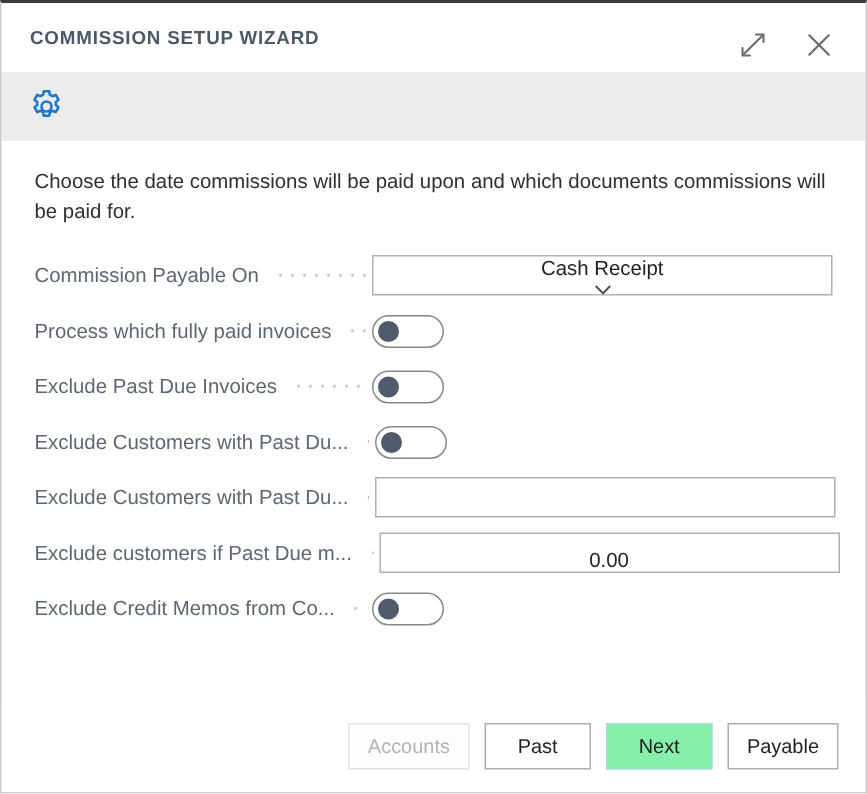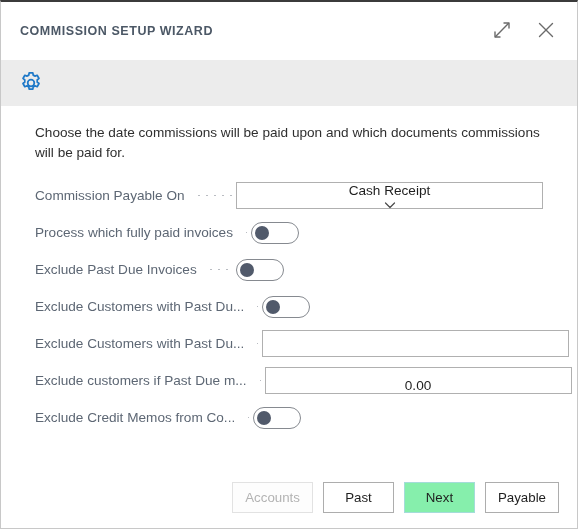--- a/index.html
+++ b/index.html
@@ -19,21 +19,21 @@
     box-sizing: border-box;
     background: #ffffff;
     border: 1px solid #c8c8c8;
     border-top: 2px solid #3b3b3b;
     overflow: hidden;
   }
 
   
   .titlebar {
     position: relative;
-    height: 58px;
+    height: 46px;
     background: #ffffff;
     display: flex;
     align-items: center;
   }
   .title-text {
     margin-left: 19px;
     font-size: 12.5px;
     letter-spacing: 0.55px;
     color: #4c5866;
     font-weight: 600;
@@ -65,21 +65,21 @@
     background: #ececec;
     display: flex;
     align-items: center;
     padding-left: 17px;
     box-sizing: border-box;
   }
   .gearband svg { display: block; }
 
   
   .content {
-    padding: 0 34px;
+    padding: 0 22px;
     box-sizing: border-box;
   }
   .intro {
     margin-top: 17px;
     font-size: 13.6px;
     line-height: 20px;
     color: #2f2f2f;
     max-width: 532px;
   }
 

